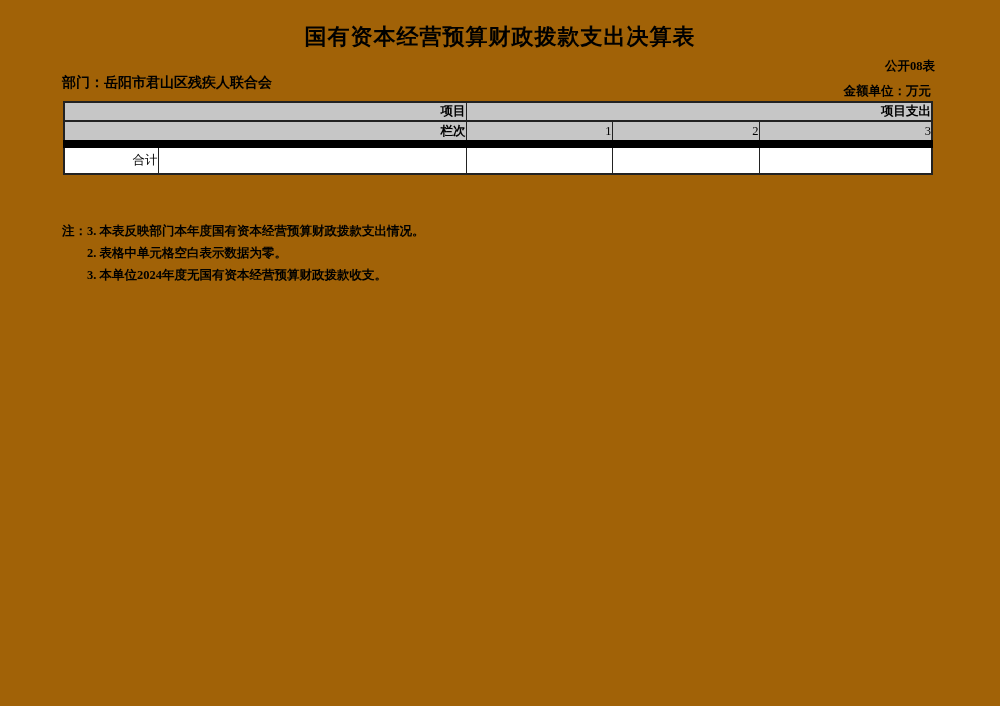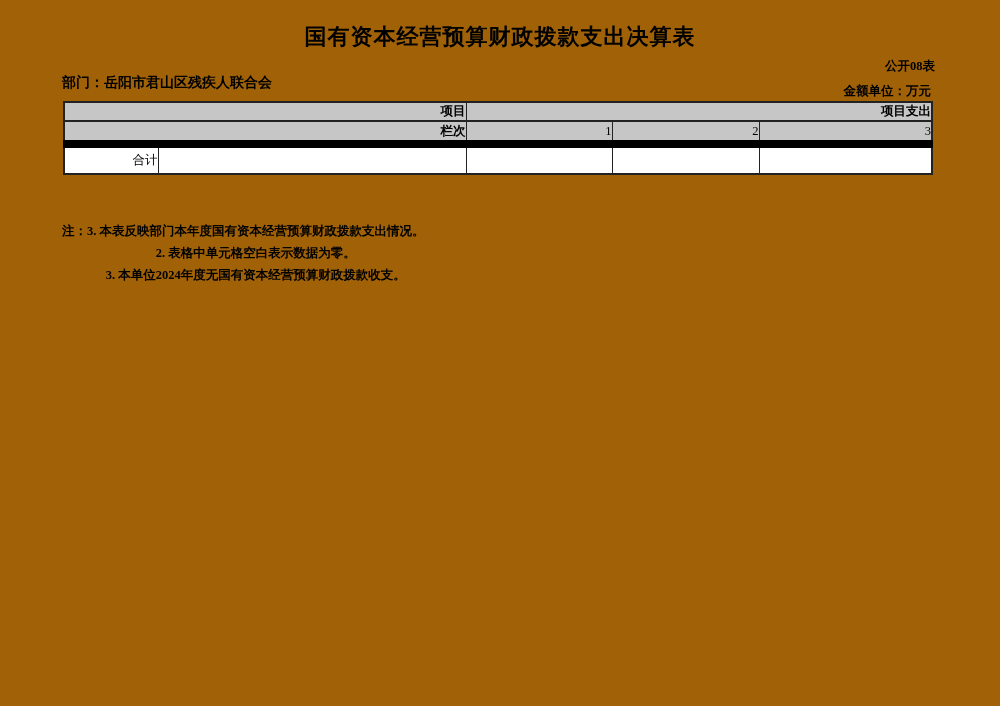--- a/index.html
+++ b/index.html
@@ -85,21 +85,21 @@
     word-break: break-all;
   }
   .notes {
     position: absolute;
     top: 220px;
     left: 62px;
     font-size: 12.5px;
     font-weight: 600;
   }
   .note-line { line-height: 22px; white-space: nowrap; }
-  .note-line.indent { margin-left: 25px; text-align: center; }
+  .note-line.indent { margin-left: 25px; }
 </style>
 </head>
 <body>
 
 <div class="page">
 
   <div class="doc-title">国有资本经营预算财政拨款支出决算表</div>
 
   <div class="table-code">公开08表</div>
 

